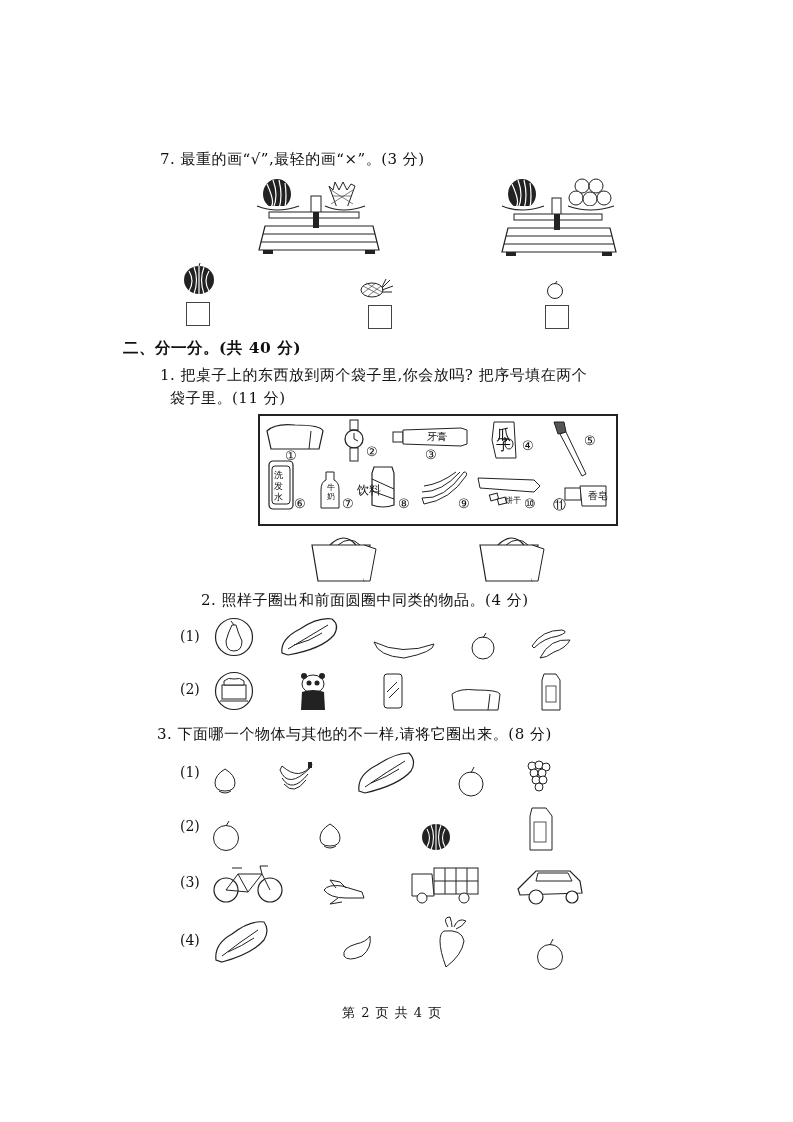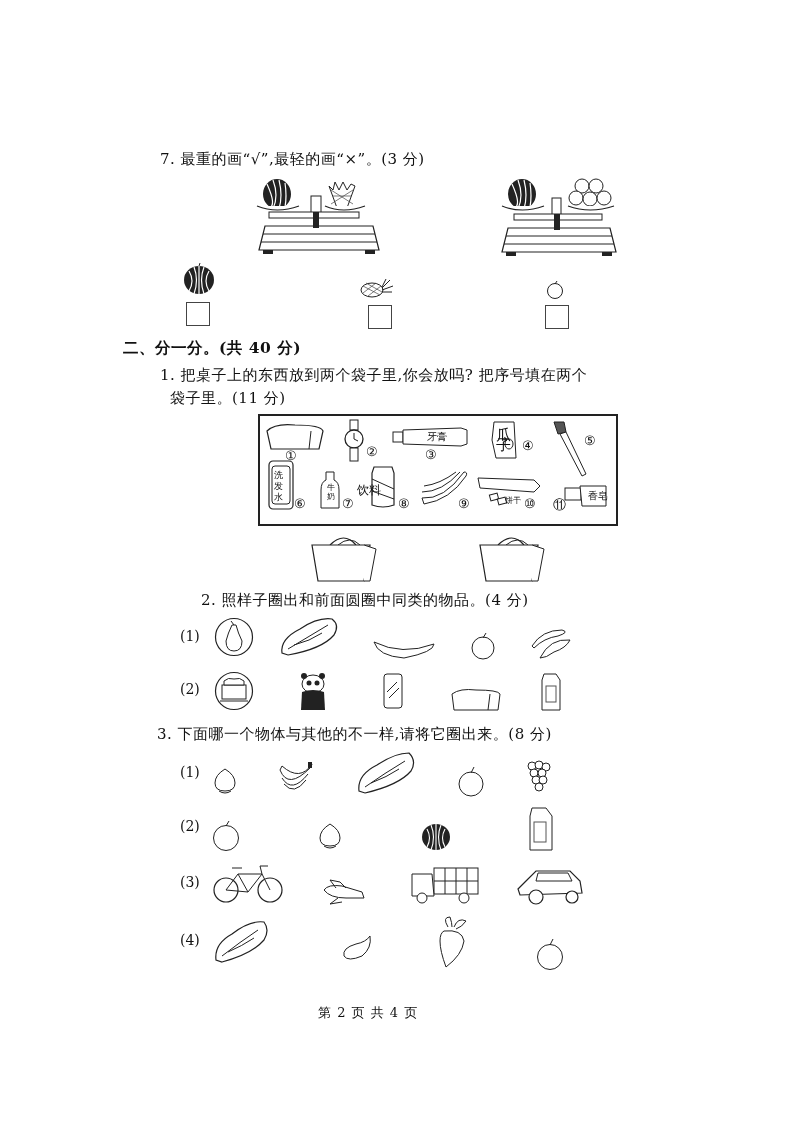--- a/index.html
+++ b/index.html
@@ -5,21 +5,21 @@
   html,body{margin:0;padding:0;background:#fff;}
   body{width:793px;height:1122px;position:relative;overflow:hidden;font-family:"DejaVu Serif","Liberation Serif",serif;color:#111;}
   .abs{position:absolute;}
   .txt{font-size:15px;letter-spacing:0.5px;white-space:nowrap;}
   .sec{font-size:15.5px;font-weight:bold;}
   .ans-box{position:absolute;width:22px;height:22px;border:1.3px solid #444;background:#fff;}
   .tbl-box{position:absolute;left:258px;top:414px;width:356px;height:108px;border:2px solid #222;}
   .num{font-size:13px;}
   .lbl{font-size:14px;}
   svg{position:absolute;overflow:visible;}
-  .footer{font-size:13px;letter-spacing:1px;}
+  .footer{font-size:13px;letter-spacing:1px;margin-left:24px;}
 </style>
 </head>
 <body>
 
 <div class="abs txt" style="left:160px;top:150px;">7. 最重的画“√”,最轻的画“×”。(3 分)</div>
 
 <svg style="left:255px;top:176px;" width="130" height="82" viewBox="0 0 130 82">
   <ellipse cx="22" cy="18" rx="14" ry="15" fill="#222"></ellipse>
   <path d="M12 8 Q22 30 14 32 M18 4 Q24 20 18 33 M24 4 Q28 20 24 33 M30 7 Q32 20 30 31" stroke="#fff" stroke-width="1.2" fill="none"></path>
   <path d="M74 10 L82 32 L92 32 L100 10 L96 8 L92 14 L88 6 L84 14 L80 6 L78 14 Z" fill="#fff" stroke="#222" stroke-width="1"></path>

